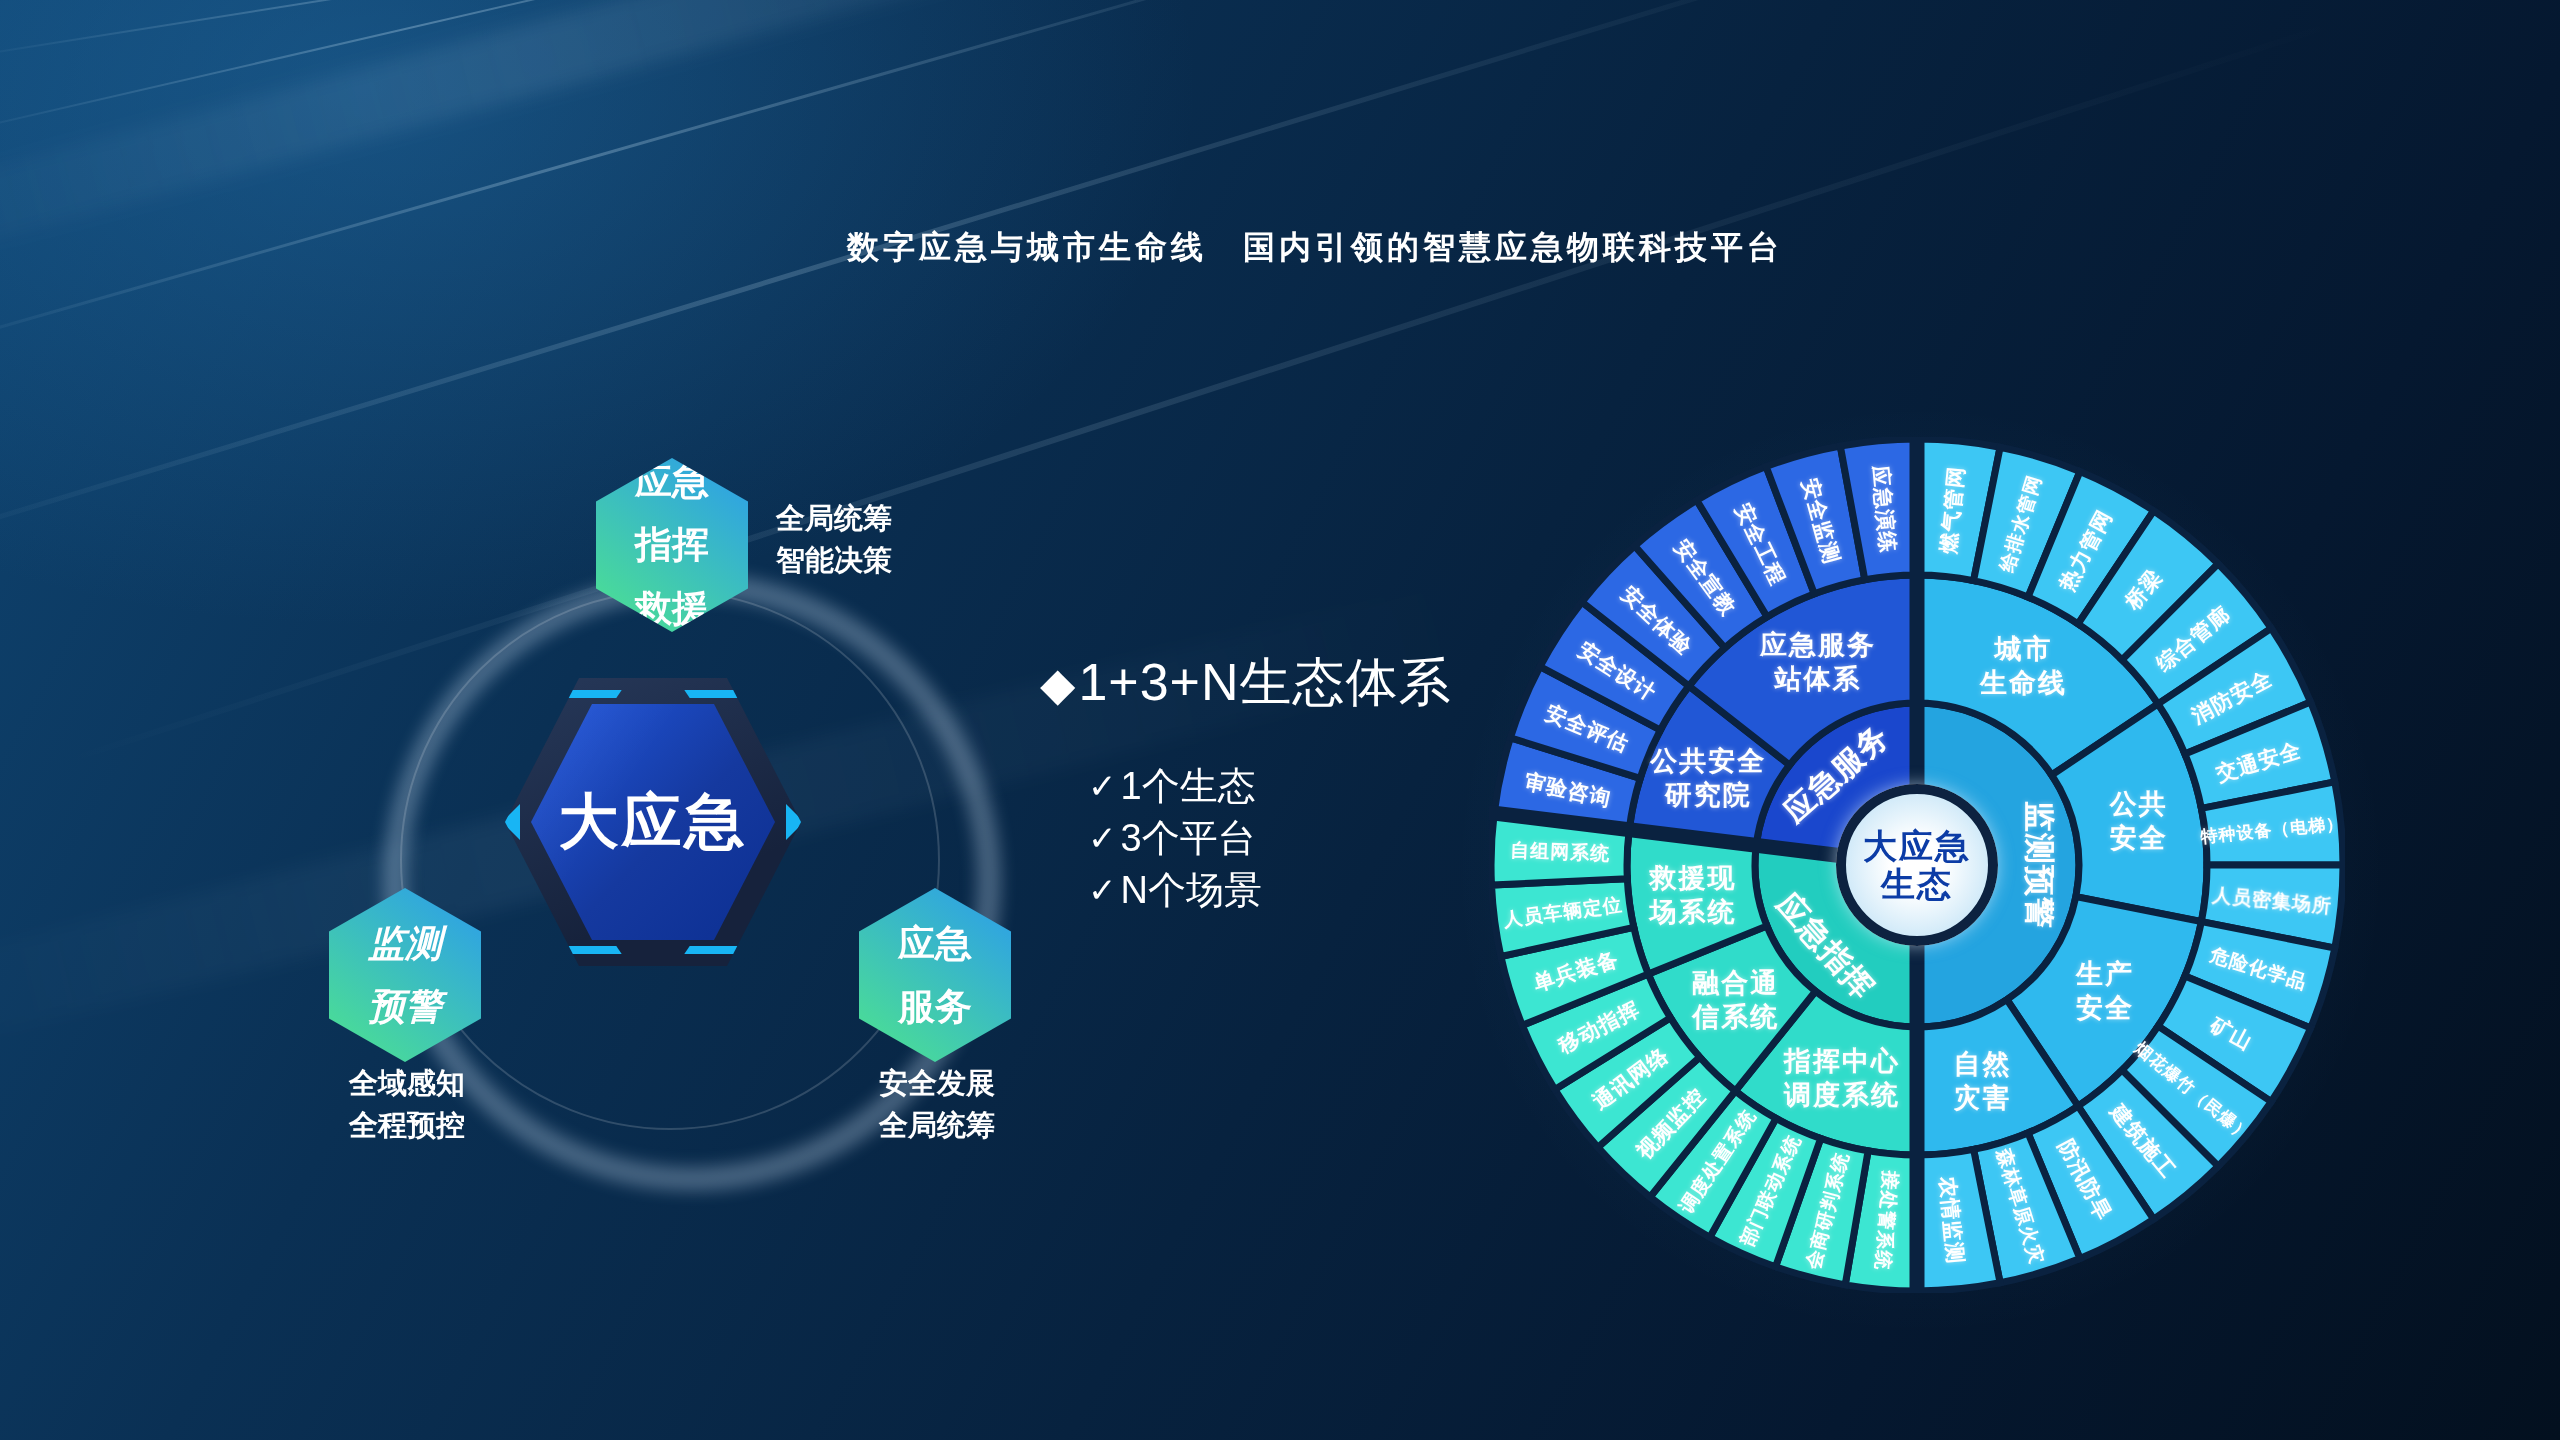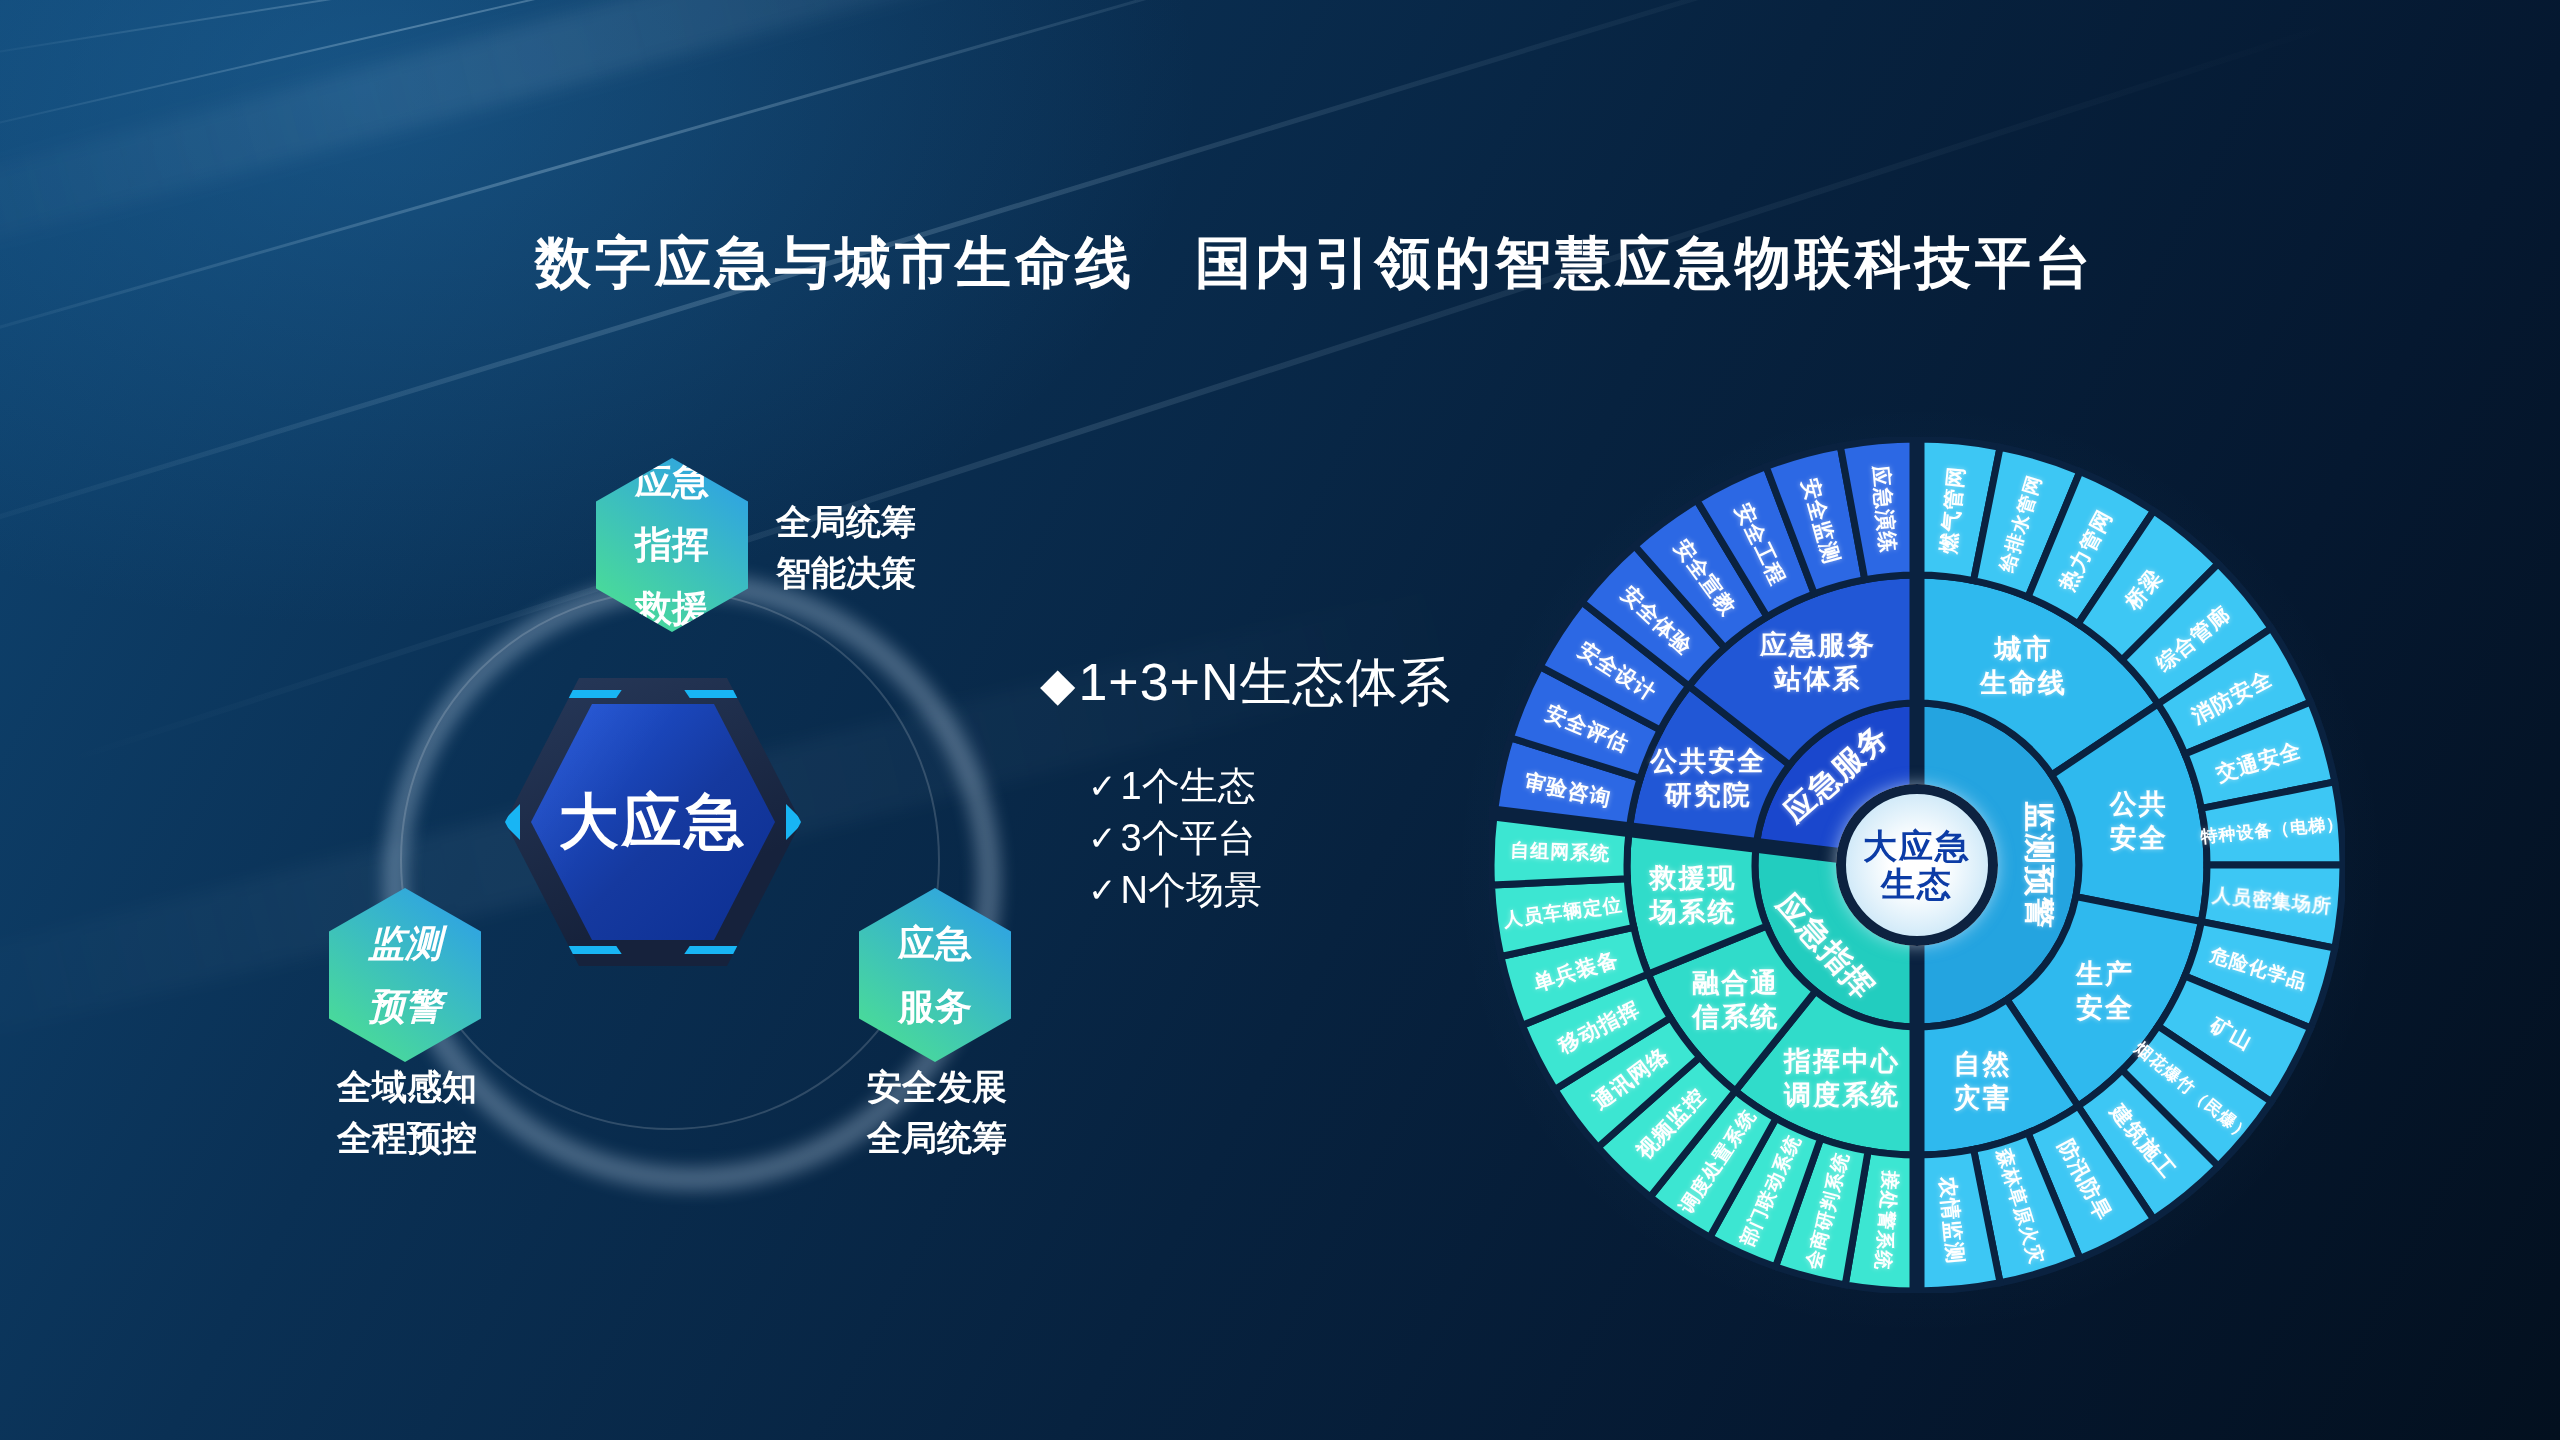--- a/index.html
+++ b/index.html
@@ -8,21 +8,21 @@
     background:
       radial-gradient(1400px 900px at 14% 6%, rgba(40,120,180,.38), rgba(0,0,0,0) 60%),
       linear-gradient(118deg,#0f4572 0%,#0a3054 28%,#07223f 55%,#051830 78%,#03101f 100%);}
   
   .streak{position:absolute;transform-origin:left center;pointer-events:none;
     background:linear-gradient(90deg,rgba(190,225,255,0),rgba(210,238,255,.55) 45%,rgba(190,225,255,0));}
   .wedge{position:absolute;transform-origin:left center;filter:blur(9px);pointer-events:none;
     background:linear-gradient(90deg,rgba(180,220,255,0),rgba(200,232,255,.10) 40%,rgba(180,220,255,0));}
   
   .title{position:absolute;left:0;right:0;top:226px;text-align:center;padding-left:70px;box-sizing:border-box;
-    color:#fff;font-size:56px;font-weight:bold;letter-spacing:4px;white-space:pre;}
+    color:#fff;font-size:32px;font-weight:bold;letter-spacing:4px;white-space:pre;}
   
   .ring-glow{position:absolute;left:383px;top:573px;width:570px;height:570px;border-radius:50%;
     border:24px solid rgba(212,233,252,.30);filter:blur(8px);}
   .ring-glow2{position:absolute;left:400px;top:590px;width:536px;height:536px;border-radius:50%;
     border:2px solid rgba(255,255,255,.16);}
   
   .hex{position:absolute;width:152px;height:174px;display:flex;flex-direction:column;
     align-items:center;justify-content:center;text-align:center;
     clip-path:polygon(50% 0%,100% 25%,100% 75%,50% 100%,0% 75%,0% 25%);
     background:linear-gradient(38deg,#4ce092 5%,#2d9fe8 95%);
@@ -43,21 +43,21 @@
   .accent{position:absolute;background:#18b5f4;}
   .acc-tl{left:56px;top:12px;width:58px;height:8px;transform:skewX(-34deg);}
   .acc-tr{right:56px;top:12px;width:58px;height:8px;transform:skewX(34deg);}
   .acc-bl{left:56px;bottom:12px;width:58px;height:8px;transform:skewX(34deg);}
   .acc-br{right:56px;bottom:12px;width:58px;height:8px;transform:skewX(-34deg);}
   .acc-l{left:-3px;top:50%;width:18px;height:36px;transform:translateY(-50%);
     clip-path:polygon(0 50%,100% 0,100% 100%);}
   .acc-r{right:-3px;top:50%;width:18px;height:36px;transform:translateY(-50%);
     clip-path:polygon(100% 50%,0 0,0 100%);}
   
-  .caption{position:absolute;color:#fff;font-weight:bold;font-size:35px;line-height:1.45;}
+  .caption{position:absolute;color:#fff;font-weight:bold;font-size:29px;line-height:1.45;}
   .cap-center{text-align:center;width:200px;}
   
   .eco-head{position:absolute;left:1040px;top:648px;color:#fff;font-size:52px;font-weight:normal;letter-spacing:1px;}
   .eco-head .diamond{font-size:46px;margin-right:2px;}
   .eco-list{position:absolute;left:1088px;top:766px;color:#fff;font-size:38px;line-height:1.0;}
   .eco-item{display:flex;align-items:center;height:40px;margin-bottom:12px;}
   .eco-item .check{font-size:34px;margin-right:4px;}
   
   .wheel-glow{position:absolute;left:1420px;top:370px;width:1000px;height:1000px;border-radius:50%;
     background:radial-gradient(circle,rgba(110,200,255,.12) 0%,rgba(110,200,255,0) 66%);}

